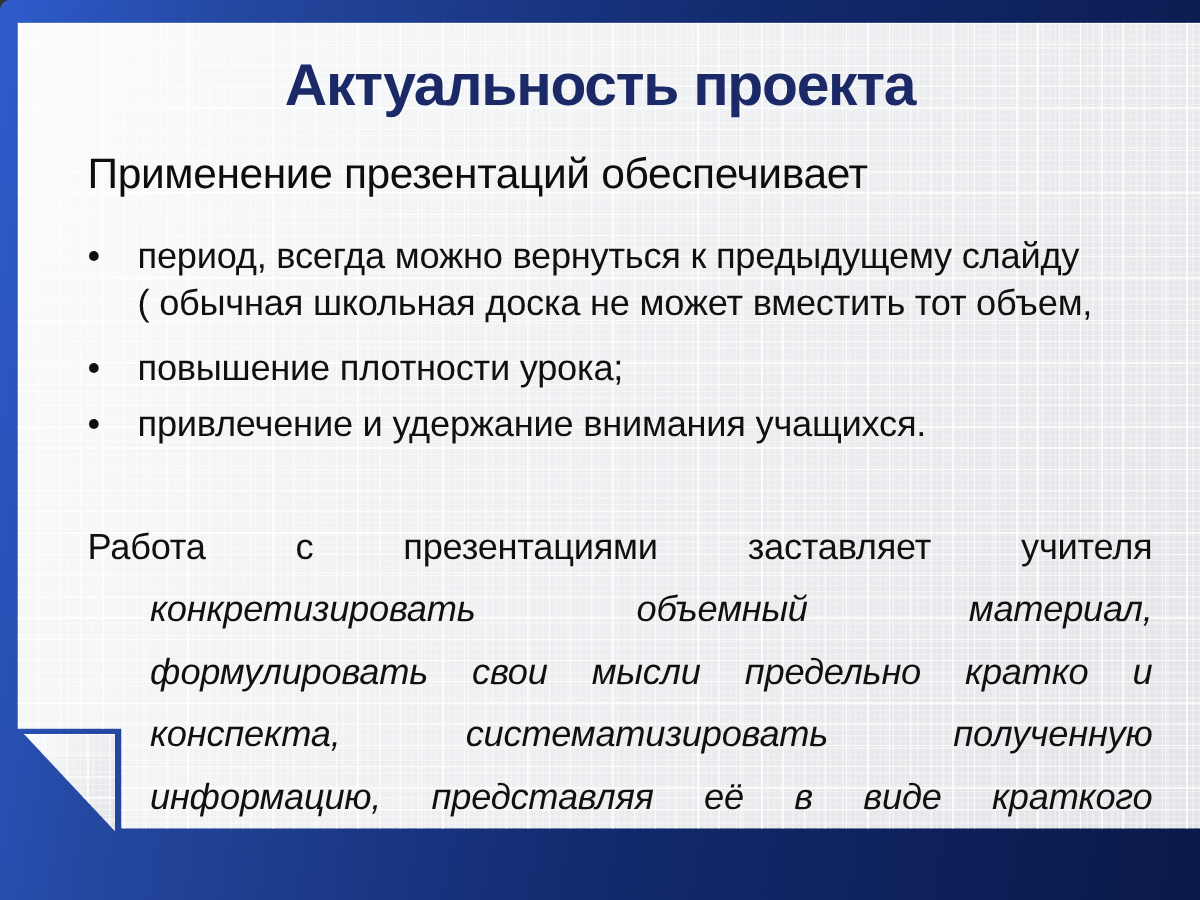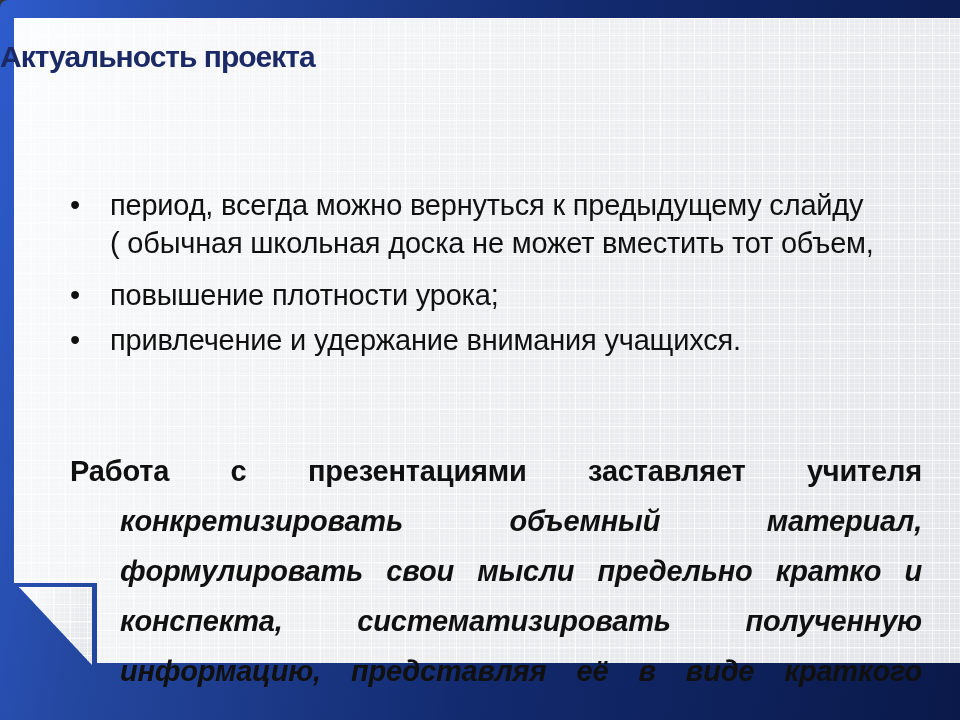--- a/index.html
+++ b/index.html
@@ -24,21 +24,22 @@
   .panel{
     position:absolute;left:14px;top:18px;width:946px;height:645px;
     clip-path:polygon(0 0,100% 0,100% 100%,83px 100%,83px 565px,0 565px);
   }
   .tail{
     position:absolute;left:19px;top:587px;width:73px;height:78px;
     clip-path:polygon(0 0,100% 0,100% 100%);
   }
   .title{
     position:absolute;top:40px;left:0;right:0;
-    font-size:30px;font-weight:bold;letter-spacing:-1px;
+    text-align:center;
+    font-size:47px;font-weight:bold;letter-spacing:-1px;
     color:#1b2a66;
   }
   .subtitle{
     position:absolute;top:120px;left:70px;width:860px;
     font-size:34px;letter-spacing:-0.3px;
     color:#0d0d0d;
   }
   .bullets{
     position:absolute;top:186px;left:70px;width:852px;
     color:#101010;
@@ -47,41 +48,41 @@
   .bullet-item.b1{margin-bottom:14px;}
   .bullet-item.b2{margin-bottom:7px;}
   .bullet-marker{
     font-size:29px;line-height:38px;
   }
   .bullet-lines div{
     font-size:29px;line-height:38px;letter-spacing:-0.2px;
     white-space:nowrap;
   }
   .para{
-    position:absolute;top:452px;left:70px;width:852px;
+    position:absolute;top:419px;left:70px;width:852px;
     color:#101010;
-    font-weight:bold;
   }
   .p-line{
     font-size:29px;line-height:38px;height:38px;letter-spacing:-0.2px;
   }
   .p-just{text-align:justify;text-align-last:justify;}
   .p-indent{margin-left:50px;}
   .p-italic{font-style:italic;margin-top:12px;}
 </style>
 </head>
 <body>
 
 <div class="slide">
 
   <div class="panel paper"></div>
   <div class="tail paper"></div>
 
   <div class="title">Актуальность проекта</div>
 
+  <div class="subtitle">Применение презентаций обеспечивает</div>
 
   <div class="bullets">
 
     <div class="bullet-item b1">
       <span class="bullet-marker">•</span>
       <div class="bullet-lines">
         <div>период, всегда можно вернуться к предыдущему слайду</div>
         <div>( обычная школьная доска не может вместить тот объем,</div>
       </div>
     </div>

